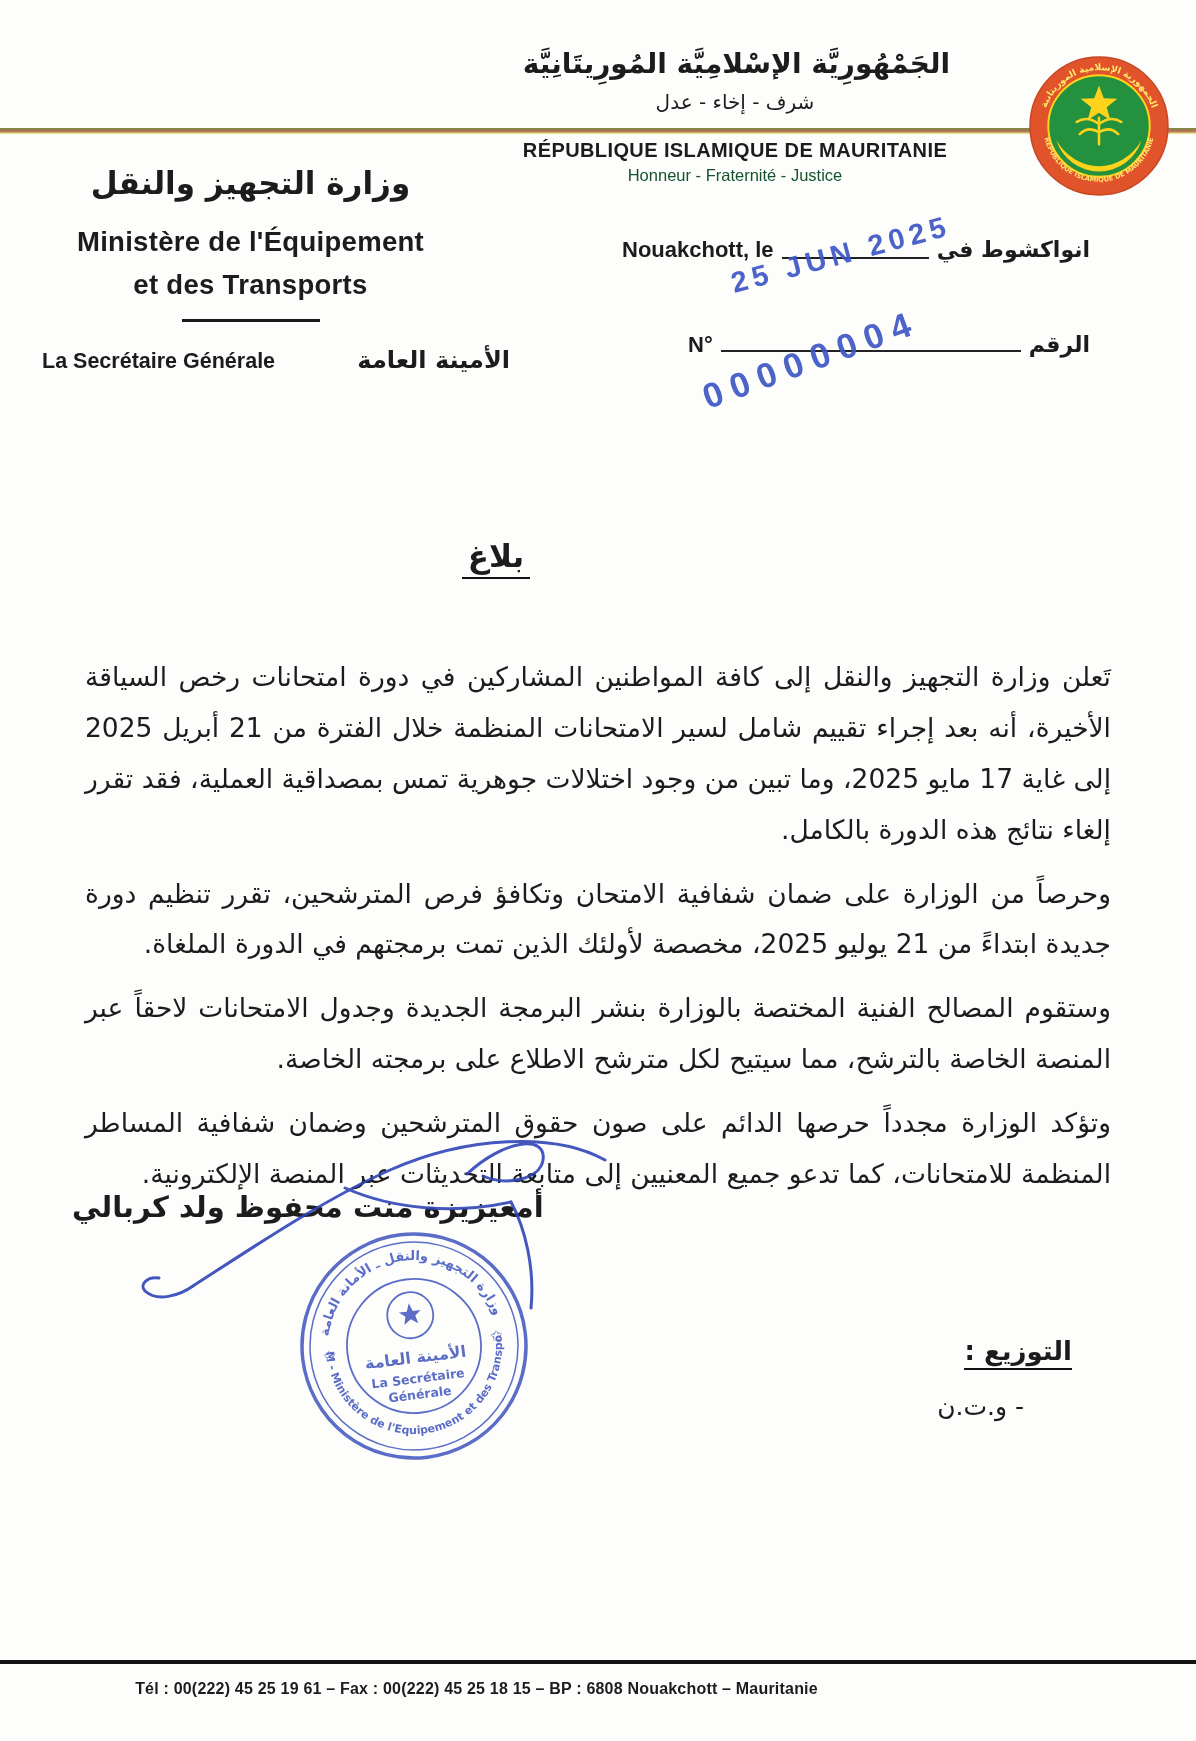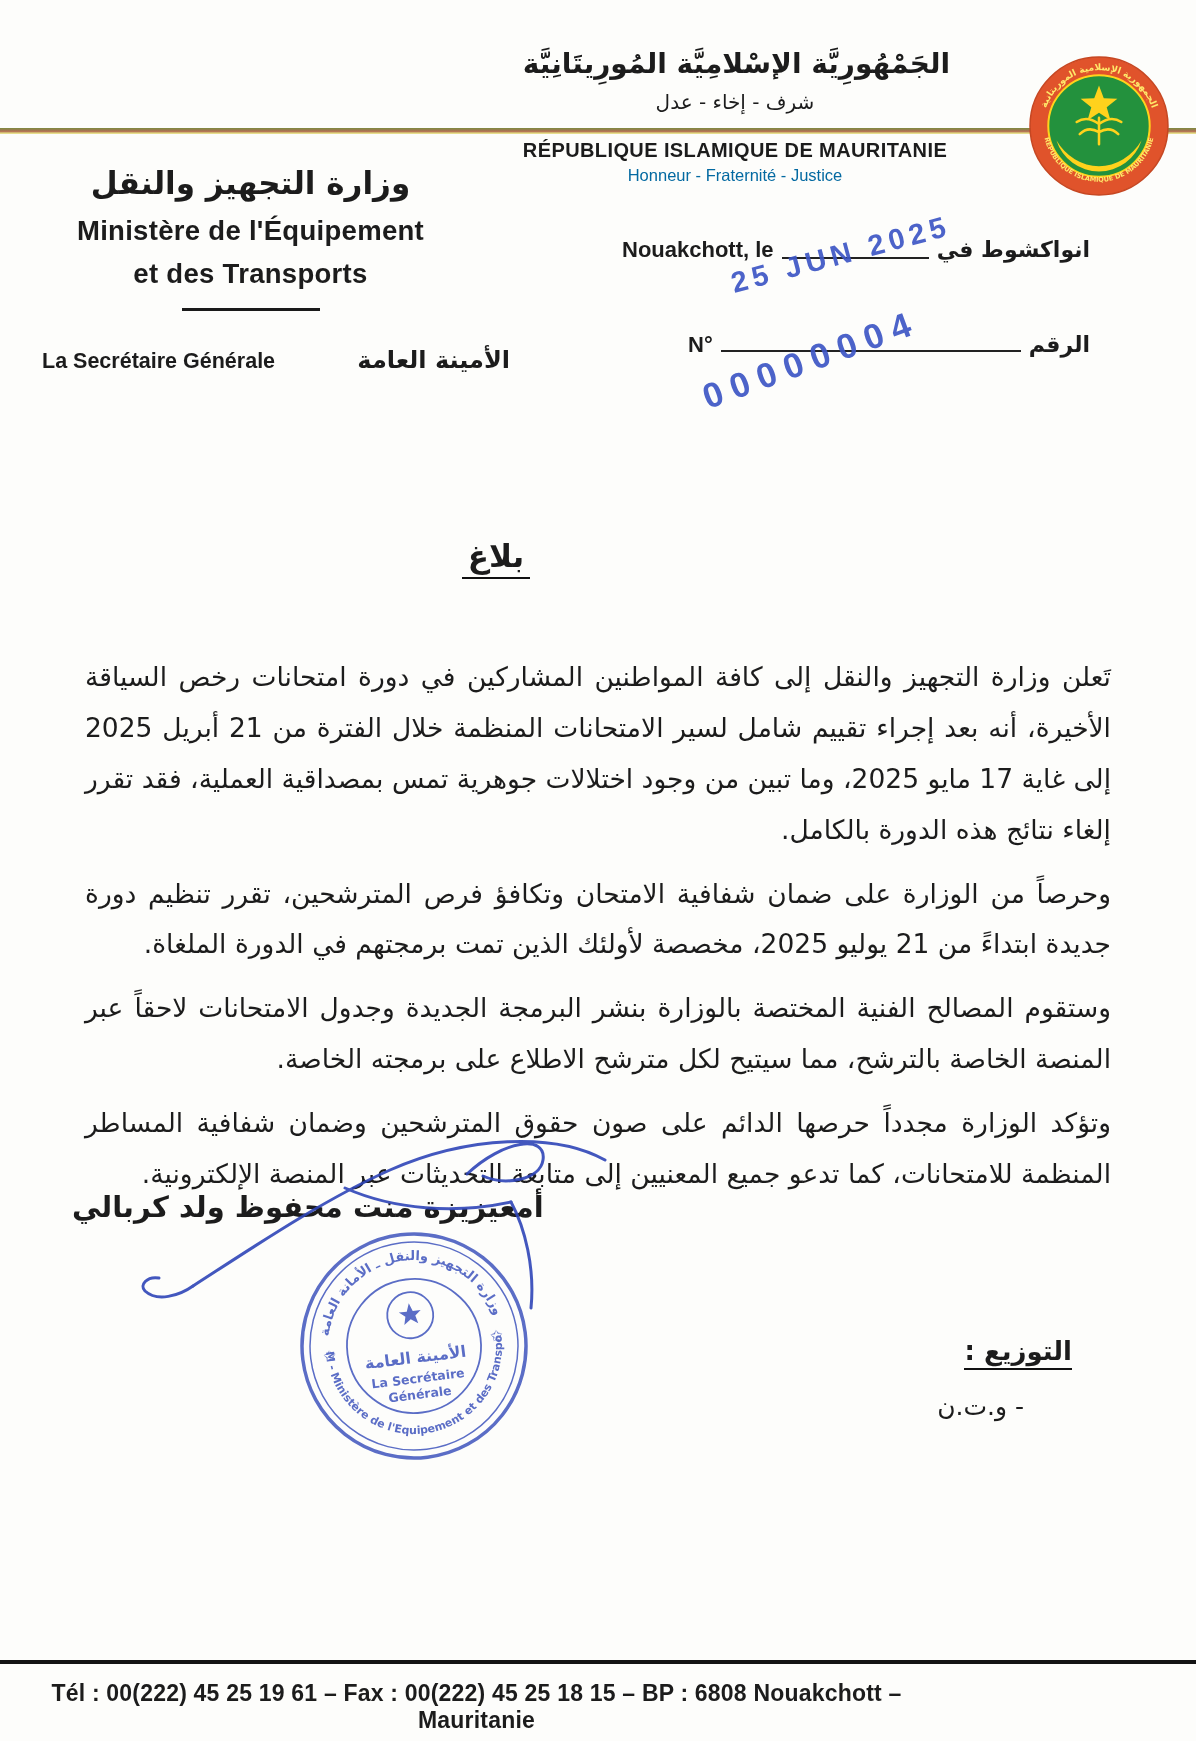--- a/index.html
+++ b/index.html
@@ -11,25 +11,25 @@
   .abs{position:absolute;}
   .ctr{text-align:center;}
   .b{font-weight:bold;}
   .ar{font-family:"DejaVu Sans",sans-serif;}
   
   .rep-ar{left:520px;top:46px;width:430px;font-size:28px;line-height:1.25;text-align:right;}
   .motto-ar{left:520px;top:90px;width:430px;font-size:20px;}
   .divider{left:0;top:128px;width:1196px;height:6px;
     background:linear-gradient(to bottom,#7d8c3f 0%,#9c7a50 35%,#b06a52 55%,#d8c878 80%,#f2ee9c 100%);}
   .rep-fr{left:505px;top:139px;width:460px;font-size:20px;letter-spacing:.4px;}
-  .motto-fr{left:505px;top:166px;width:460px;font-size:16.5px;color:#0369a1;}
+  .motto-fr{left:505px;top:166px;width:460px;font-size:16.5px;color:#14532d;}
   .emblem{left:1028px;top:55px;width:142px;height:142px;}
   .min-block{left:28px;top:163px;width:445px;}
   .min-ar{font-size:31px;line-height:1.3;}
-  .min-fr{font-size:27.5px;line-height:1.55;margin-top:7px;letter-spacing:.3px;}
+  .min-fr{font-size:27.5px;line-height:1.55;margin-top:18px;letter-spacing:.3px;}
   .min-rule{width:138px;height:3px;background:#1a1a1a;margin:12px auto 0 auto;}
   .office-row{left:42px;top:346px;width:468px;display:flex;justify-content:space-between;align-items:baseline;gap:21px;}
   .office-fr{font-size:21.5px;}
   .office-ar{font-size:24px;}
   
   .date-row{left:622px;top:237px;width:468px;display:flex;align-items:flex-start;}
   .num-row{left:688px;top:330px;width:402px;display:flex;align-items:baseline;}
   .fill-line{flex:1 1 auto;border-bottom:2px solid #222;height:20px;margin:0 8px;}
   .lbl-fr{font-size:22px;white-space:nowrap;}
   .lbl-ar{font-size:22px;white-space:nowrap;}
@@ -44,21 +44,21 @@
   .body-text p{margin:0 0 13px 0;}
   
   .sig-name{left:72px;top:1190px;width:520px;direction:rtl;text-align:left;font-size:29px;white-space:nowrap;}
   .sig-svg{left:95px;top:1118px;width:540px;height:210px;}
   .round-stamp{left:293px;top:1225px;width:242px;height:242px;transform:rotate(-7deg);opacity:.85;}
   .dist-block{left:868px;top:1336px;width:218px;direction:rtl;}
   .dist-label{font-size:26px;display:inline-block;border-bottom:2.5px solid #111;padding-bottom:2px;margin-right:14px;}
   .dist-item{font-size:25px;margin:22px 62px 0 0;}
   
   .footer-rule{left:0;top:1660px;width:1196px;height:4px;background:#141414;}
-  .footer-text{left:0;top:1680px;width:953px;font-size:23px;letter-spacing:.2px;}
+  .footer-text{left:0;top:1680px;width:953px;font-size:16px;letter-spacing:.2px;}
 </style>
 </head>
 <body>
 
 <div class="page">
 
   <div class="abs ctr b ar rep-ar">الجَمْهُورِيَّة الإسْلامِيَّة المُورِيتَانِيَّة</div>
   <div class="abs ctr ar motto-ar">شرف - إخاء - عدل</div>
 
   <div class="abs divider"></div>

